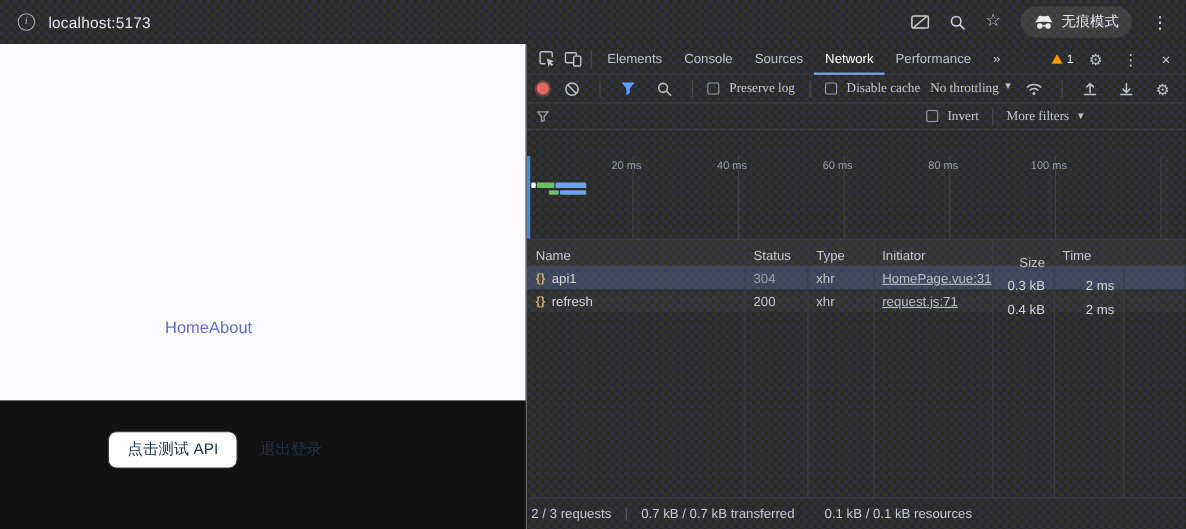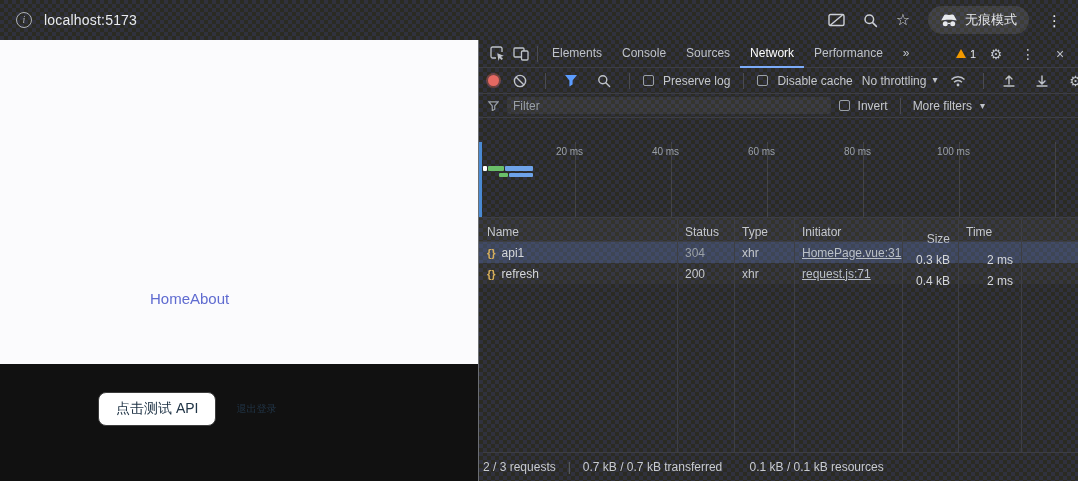--- a/index.html
+++ b/index.html
@@ -30,21 +30,21 @@
   
   .page { position:absolute; left:0; top:40px; width:478px; height:324px; background:#fbfbfd; }
   .page-nav { position:absolute; left:150px; top:250px; font-size:15px; }
   .page-nav a { color:#5f6bd0; text-decoration:none; }
   .page-title { position:absolute; left:122px; top:270px; font-size:42px; font-weight:700;
     color:#2c3e50; letter-spacing:2px; }
   .page-buttons { position:absolute; left:98px; top:352px; display:flex; align-items:center; gap:10px; }
   .btn-outline { background:#fff; border:1px solid #3c3c3c; border-radius:8px;
     padding:7px 17px; font-size:14px; color:#213547; cursor:pointer;
     font-family:"Liberation Sans","DejaVu Sans",sans-serif; }
-  .btn-plain { background:transparent; border:none; padding:7px 10px; font-size:10px;
+  .btn-plain { background:transparent; border:none; padding:7px 10px; font-size:14px;
     color:#213547; cursor:pointer; font-family:Liberation Sans, sans-serif; }
 
   
   .devtools { position:absolute; left:478px; top:40px; width:600px; height:441px;
     border-left:1px solid #6b6e73; color:#c5c8cc; font-size:12px; }
   .hline { border-bottom:1px solid #3d3e43; }
   .vsep { width:1px; height:16px; background:#4a4b50; margin:0 4px; flex:0 0 auto; }
 
   .dt-tabs { position:absolute; left:0; top:0; width:100%; height:28px;
     display:flex; align-items:center; padding:0 6px; }
@@ -58,21 +58,21 @@
   .tri { width:0; height:0; border-left:5px solid transparent; border-right:5px solid transparent;
     border-bottom:9px solid #f29900; }
   .warn-count { color:#e8eaed; font-size:11px; }
   .glyph { font-size:14px; color:#bfc3c9; line-height:1; }
 
   .dt-toolbar { position:absolute; left:0; top:28px; width:100%; height:26px;
     display:flex; align-items:center; gap:9px; padding:0 9px; }
   .rec-dot { width:11px; height:11px; border-radius:50%; background:#e46962;
     box-shadow:0 0 0 2px rgba(228,105,98,.35); cursor:pointer; flex:0 0 auto; }
   .cb { width:11px; height:11px; border:1.4px solid #9aa0a6; border-radius:2px; flex:0 0 auto; }
-  .tb-label { font-size:12px; color:#c5c8cc; white-space:nowrap; }
+  .tb-label { font-size:12px; color:#c5c8cc; white-space:nowrap;font-family:Liberation Serif, serif; }
   .throttle { display:flex; align-items:flex-start; gap:6px; cursor:pointer; }
   .caret { font-size:10px; color:#bfc3c9; }
 
   .dt-filter { position:absolute; left:0; top:54px; width:100%; height:24px;
     display:flex; align-items:center; gap:8px; padding:0 9px; }
   .filter-input { width:332px; background:rgba(255,255,255,.055); border:none; border-radius:4px;
     height:17px; color:#ddd; font-size:12px; padding:0 6px; outline:none;
     font-family:"Liberation Sans","DejaVu Sans",sans-serif; }
   .filter-input::placeholder { color:#9aa0a6; }
   .filter-right { margin-left:auto; display:flex; align-items:center; gap:8px; margin-right:84px; }
@@ -252,21 +252,20 @@
       </span>
       <span class="dt-iconbtn glyph" style="margin-left:auto;">⚙</span>
     </div>
 
     <div class="dt-filter hline">
       <span>
         <svg width="11" height="10" viewBox="0 0 14 13">
           <path d="M1 1h12L8.6 6.4v4.2L5.4 12.6V6.4z" fill="none" stroke="#9aa0a6" stroke-width="1.6"></path>
         </svg>
       </span>
-      <input class="filter-input" placeholder="Filter" style="">
       <div class="filter-right">
         <span class="cb"></span>
         <span class="tb-label">Invert</span>
         <span class="vsep"></span>
         <span class="tb-label">More filters</span>
         <span class="caret">▾</span>
       </div>
     </div>
 
 

